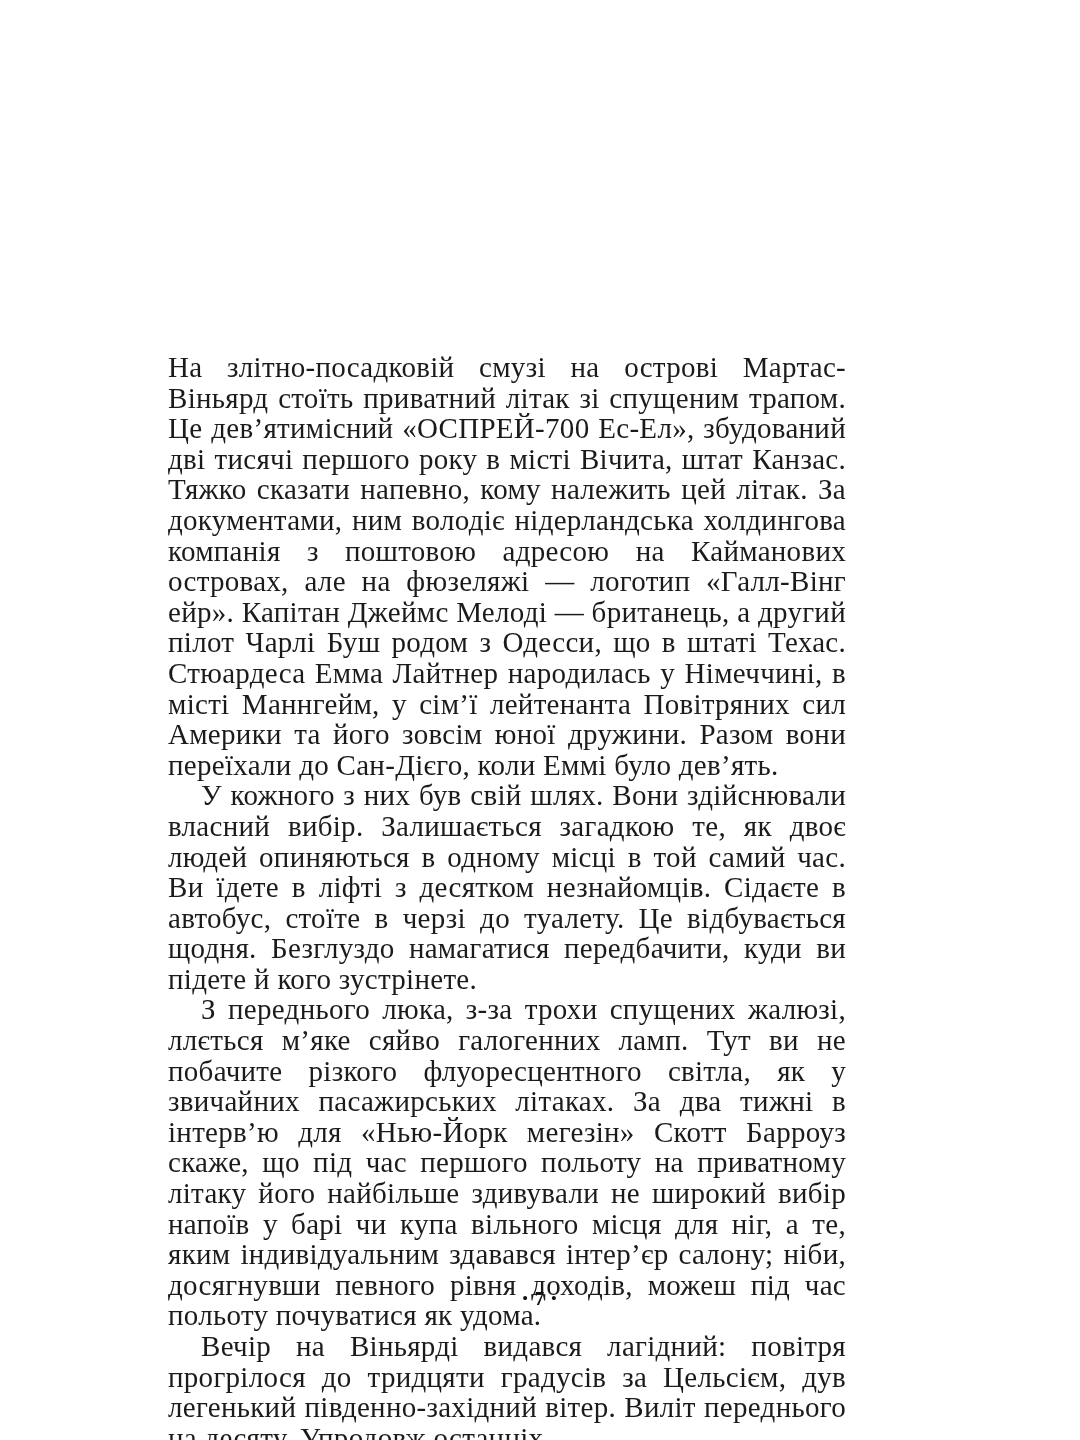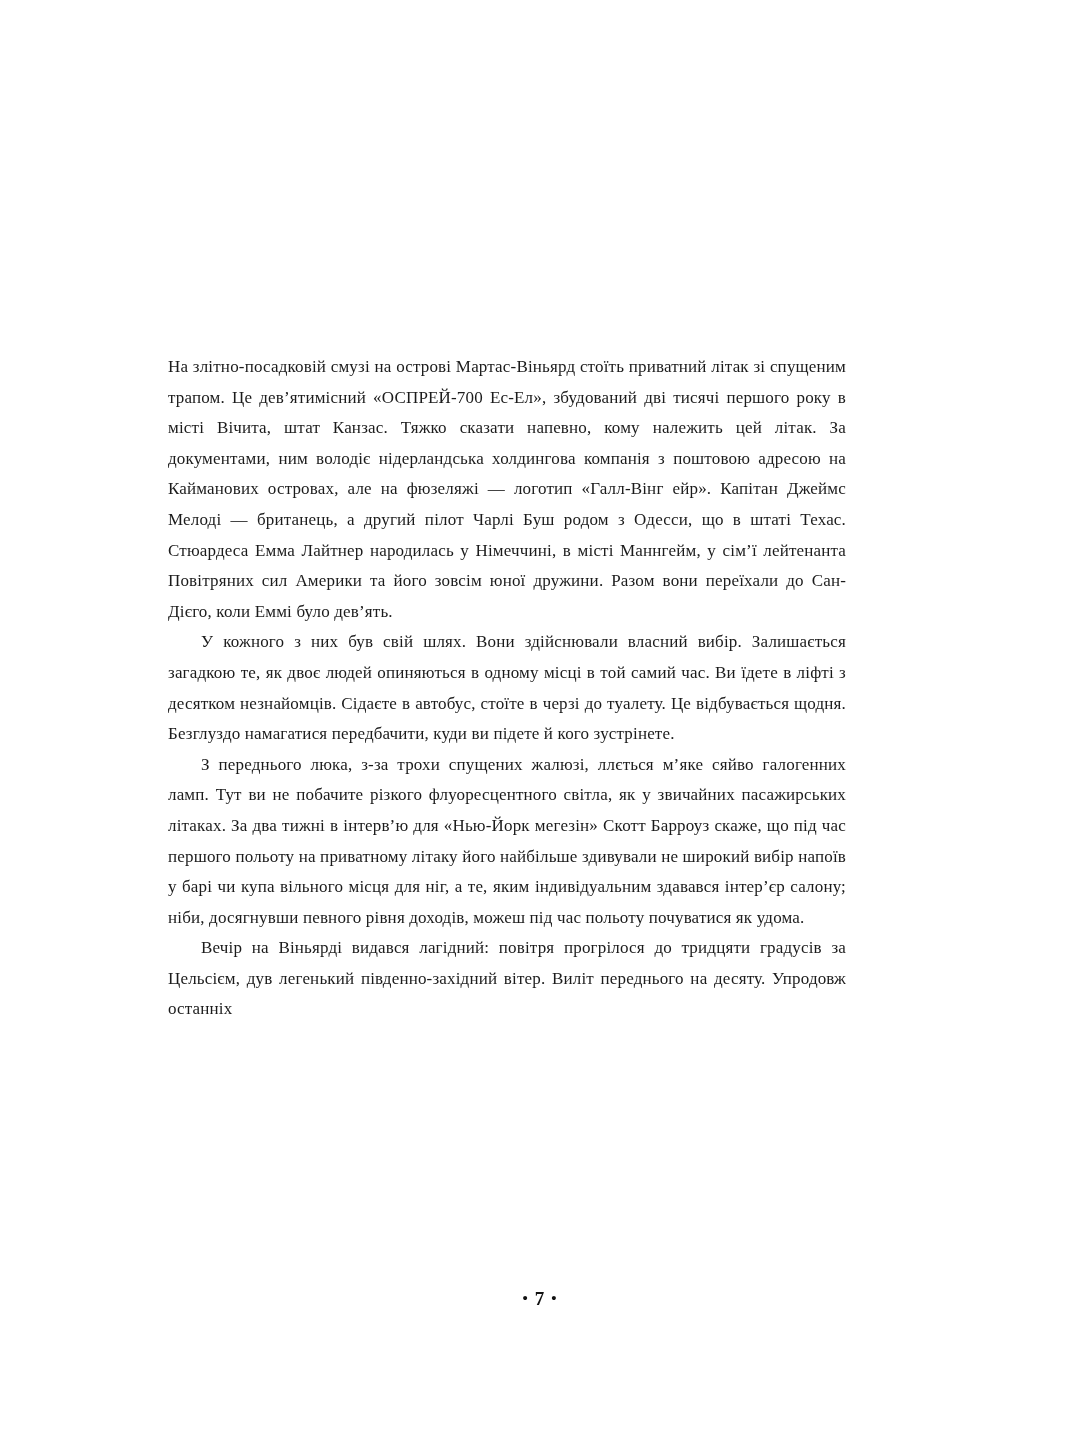--- a/index.html
+++ b/index.html
@@ -28,21 +28,21 @@
 
   .text-block {
     position: absolute;
     left: 168px;
     top: 352px;
     width: 678px;
   }
 
   .para {
     margin: 0;
-    font-size: 17px;
+    font-size: 29px;
     line-height: 30.6px;
     text-align: justify;
     text-justify: inter-word;
     text-indent: 33px;
     color: #1b1b1b;
     letter-spacing: 0.01em;
     hyphens: none;
     -webkit-hyphens: none;
   }
 

